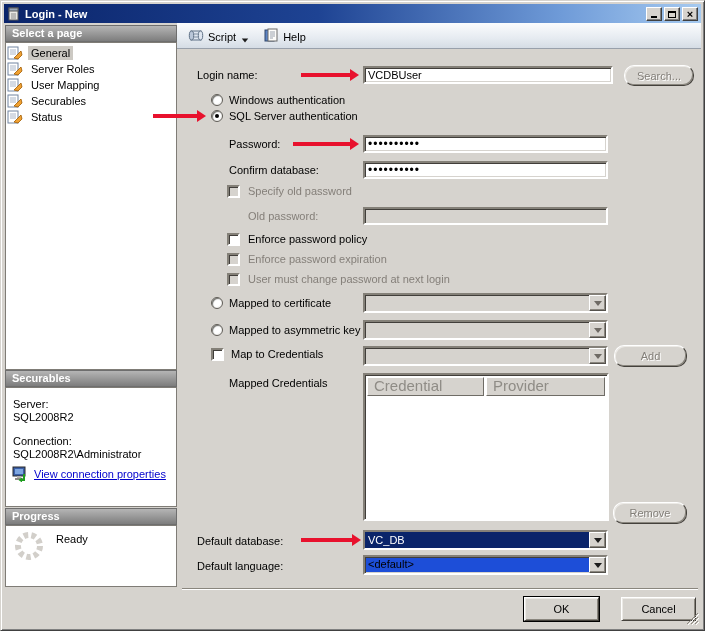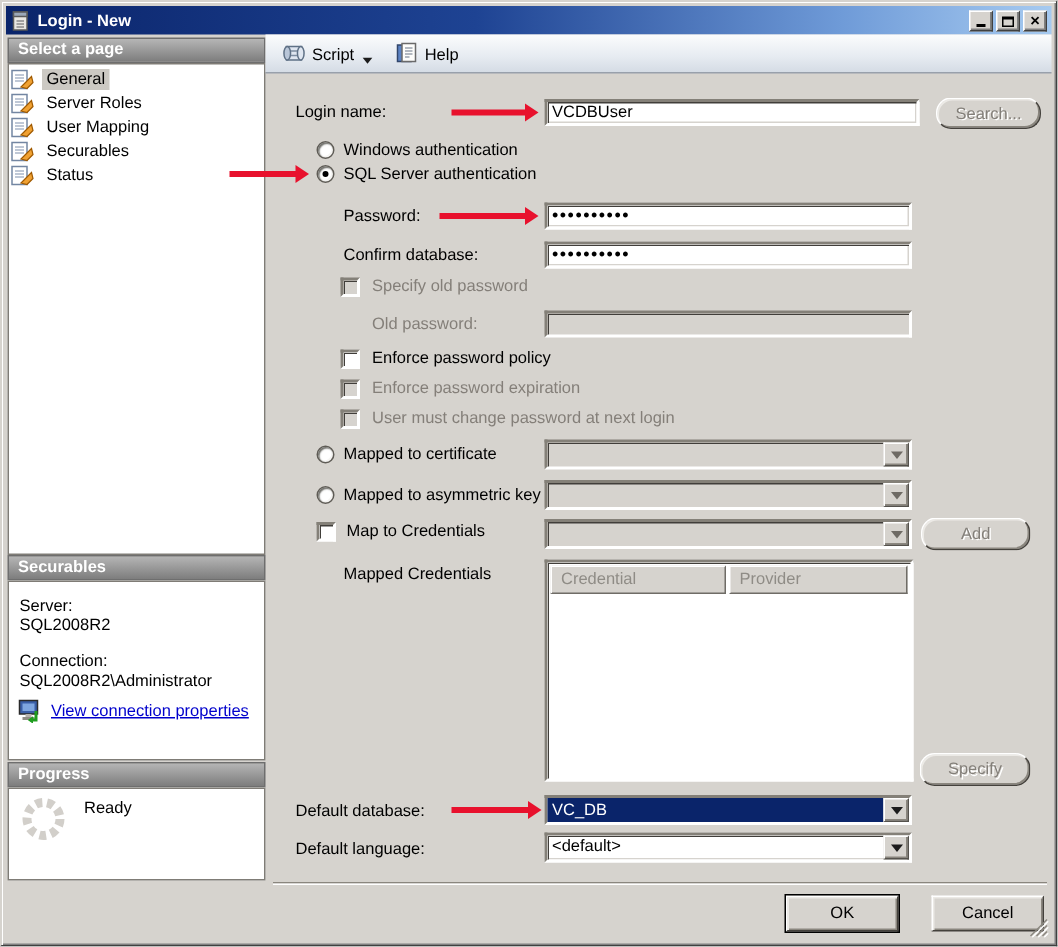--- a/index.html
+++ b/index.html
@@ -60,34 +60,34 @@
 
   .cb { position:absolute; width:13px; height:13px; background:#fff; border:2px solid;
     border-color:#848078 #fff #fff #848078; box-shadow: inset 1px 1px 0 #413e3a; }
   .cb.dis { background:#d6d3ce; }
 
   .radio { position:absolute; width:12px; height:12px; border-radius:50%; background:#fff;
     border:1px solid #5f5c56; box-shadow: inset 1px 1px 1px rgba(64,64,58,.75), inset -1px -1px 0 #f5f4f2; }
   .radio .dot { position:absolute; left:3px; top:3px; width:4px; height:4px; border-radius:50%; background:#000; }
 
   .combo { position:absolute; height:20px; border:2px solid; border-color:#848078 #fff #fff #848078;
-    box-shadow: inset 1px 1px 0 #413e3a, inset -1px -1px 0 #d6d3ce; background:#ffffff; display:flex; }
+    box-shadow: inset 1px 1px 0 #413e3a, inset -1px -1px 0 #d6d3ce; background:#1d4ed8; display:flex; }
   .combo.dis { background:#d6d3ce; }
   .combo .val { flex:1; font-size:11px; line-height:14px; padding:0 3px; overflow:hidden; white-space:nowrap; }
   .combo .val.sel { background:#0a246a; color:#fff; margin:0; padding:1px 3px 0 3px; }
   .combo .drop { width:17px; background:#d6d3ce; border:1px solid; border-color:#fff #55524d #55524d #fff;
     box-shadow: inset -1px -1px 0 #8a867e; display:flex; align-items:center; justify-content:center; }
   .tri { width:0; height:0; border-left:4px solid transparent; border-right:4px solid transparent; border-top:5px solid #1c1c1c; }
   .combo.dis .tri { border-top-color:#6e6a64; }
 
   .grid { position:absolute; background:#fff; border:2px solid; border-color:#848078 #fff #fff #848078;
     box-shadow: inset 1px 1px 0 #413e3a; }
   .grid .hdr { display:flex; height:21px; padding:2px 0 0 2px; }
   .grid .hcell { background:#d6d3ce; border:1px solid; border-color:#fff #6f6c66 #6f6c66 #fff;
-    color:#8f8c86; font-size:11px; line-height:16px; padding:0 6px; margin-right:2px; }
+    color:#8f8c86; font-size:15px; line-height:16px; padding:0 6px; margin-right:2px; }
 
   .groove { position:absolute; height:2px; border-top:1px solid #8a867e; border-bottom:1px solid #fff; }
 
   
   .arrow { position:absolute; height:12px; }
   .arrow .shaft { position:absolute; left:0; right:8px; top:4px; height:4px; background:#e8112d; }
   .arrow .head { position:absolute; right:0; top:0; width:0; height:0;
     border-left:9px solid #e8112d; border-top:6px solid transparent; border-bottom:6px solid transparent; }
 
   .grip { position:absolute; right:5px; bottom:5px; }
@@ -285,21 +285,21 @@
   </div>
   <div class="btn dis" style="left:613px; top:344px; width:73px; height:22px;">Add</div>
 
   <div class="lbl" style="left:228px; top:376px;">Mapped Credentials</div>
   <div class="grid" style="left:362px; top:372px; width:246px; height:148px;">
     <div class="hdr">
       <div class="hcell" style="width:117px;">Credential</div>
       <div class="hcell" style="width:119px;">Provider</div>
     </div>
   </div>
-  <div class="btn dis" style="left:612px; top:501px; width:74px; height:22px;">Specify</div>
+  <div class="btn dis" style="left:612px; top:501px; width:74px; height:22px;">Remove</div>
 
   <div class="lbl" style="left:196px; top:534px;">Default database:</div>
   <div class="combo" style="left:362px; top:529px; width:245px;">
     <span class="val sel">VC_DB</span>
     <span class="drop">
         <span class="tri"></span>
       </span>
   </div>
 
   <div class="lbl" style="left:196px; top:559px;">Default language:</div>

